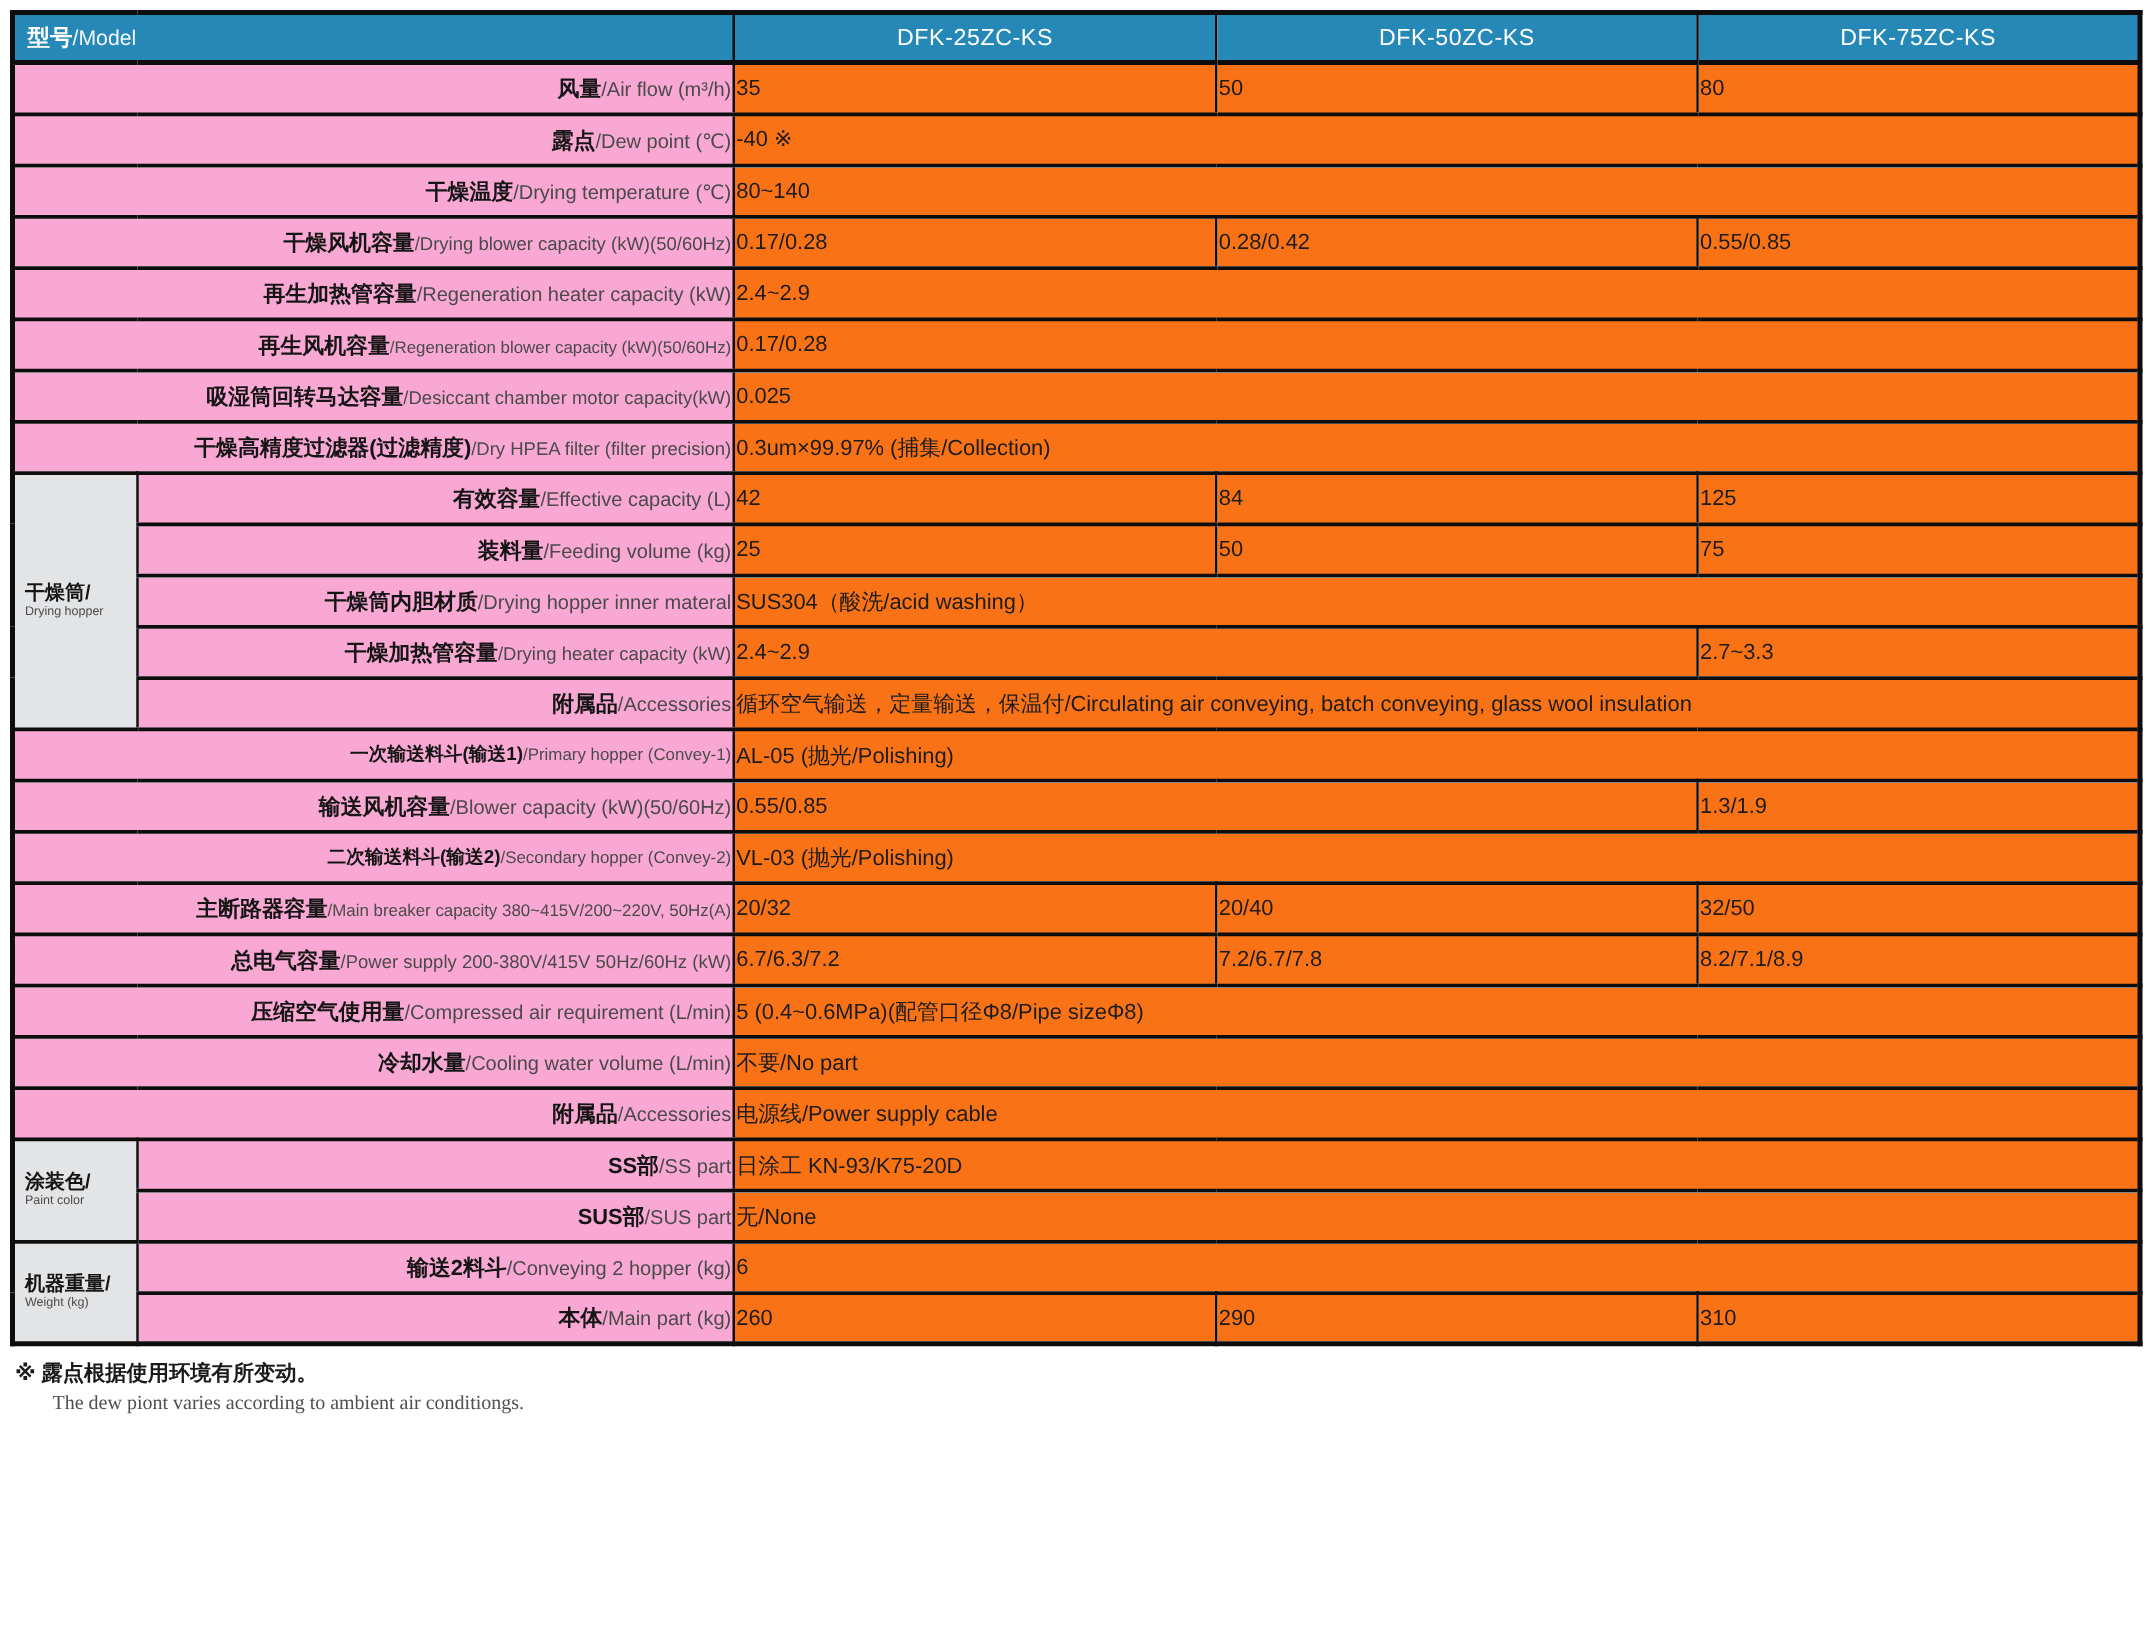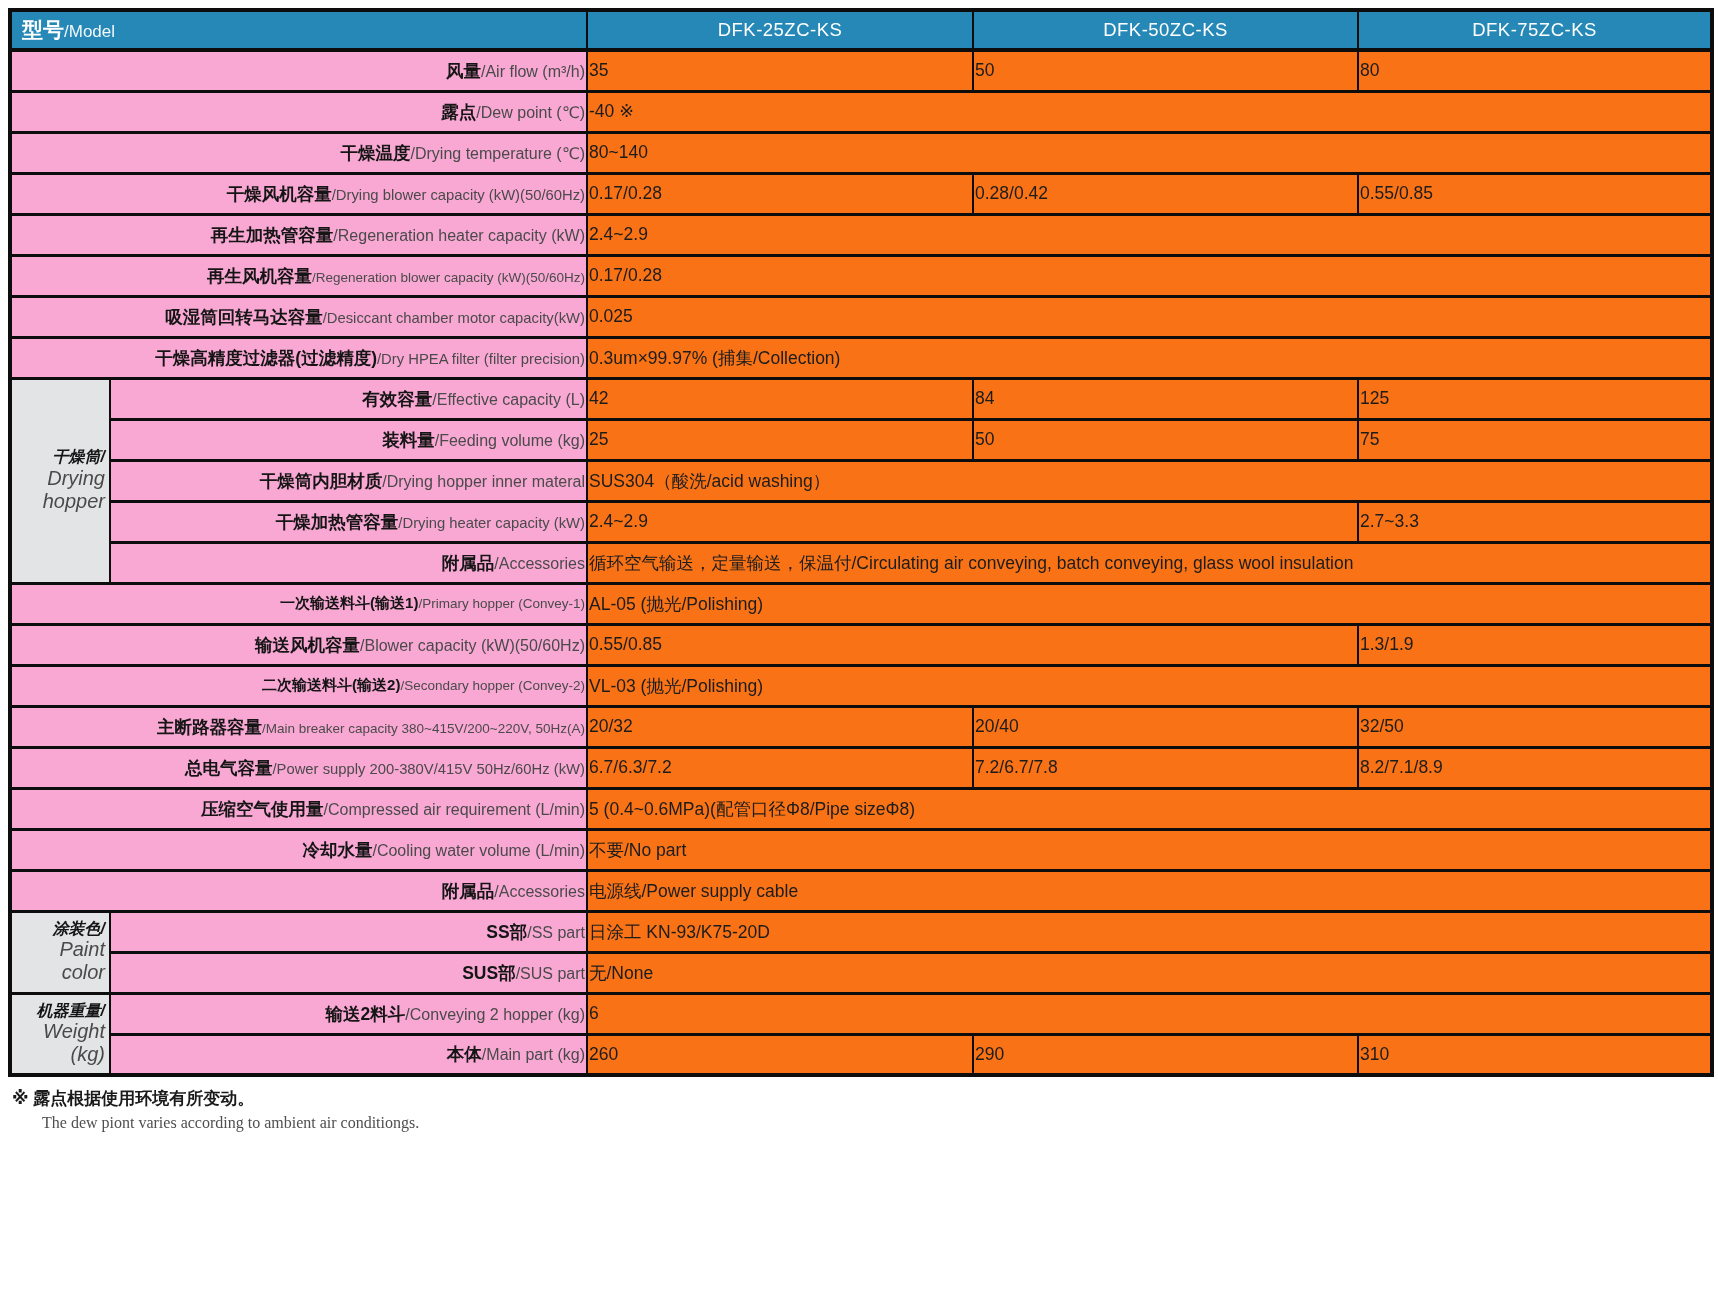--- a/index.html
+++ b/index.html
@@ -4,28 +4,28 @@
 <style>
   html,body{margin:0;padding:0;background:#ffffff;}
   .page{width:1718px;height:1302px;background:#fff;box-sizing:border-box;padding:8px 8px 0 8px;
         font-family:"Liberation Sans","DejaVu Sans",sans-serif;}
   table.spec{border-collapse:collapse;table-layout:fixed;width:1702px;border:4px solid #0d0d0d;}
   col.cg{width:100px;} col.cl{width:477px;} col.c1{width:386px;} col.c2{width:385px;} col.c3{width:354px;}
   th,td{border:2px solid #0d0d0d;border-top-width:3px;border-bottom-width:3px;box-sizing:border-box;
         overflow:hidden;white-space:nowrap;}
   thead th{background:#2688b7;height:40px;border-bottom-width:4px;}
   th.hl{text-align:left;padding-left:10px;}
-  th.hl .zh{color:#fff;font-weight:bold;font-size:21px;}
+  th.hl .zh{color:#fff;font-weight:bold;font-size:18px;}
   th.hl .en{color:#f2f7fa;font-weight:normal;font-size:17px;}
   th.hm{color:#ffffff;font-weight:normal;font-size:18.5px;text-align:center;letter-spacing:.5px;}
   td{height:41px;}
   td.l{background:#f9a8d4;text-align:right;padding-left:10px;}
-  td.g{background:#e3e4e6;text-align:right;padding:2px 4px 2px 8px;white-space:normal;line-height:1.15;font-style:italic;}
+  td.g{background:#e3e4e6;text-align:left;padding:2px 4px 2px 8px;white-space:normal;line-height:1.15;}
   td.g .zh{font-size:16px;font-weight:bold;color:#151515;display:block;}
-  td.g .en{font-size:20px;color:#4a4a4a;display:block;}
+  td.g .en{font-size:10px;color:#4a4a4a;display:block;}
   .zh{font-size:17.5px;font-weight:bold;color:#151515;}
   .en{font-size:16px;color:#4a4a4a;}
   td.l.m .en{font-size:14.8px;}
   td.l.c .en{font-size:13.5px;}
   td.l.czh .zh{font-size:15px;}
   td.v{background:#f97316;text-align:left;font-size:17.5px;color:#1c1c1c;}
   .foot{margin:10px 0 0 4px;}
   .foot .f-zh{font-size:17px;font-weight:bold;color:#1a1a1a;}
   .foot .f-en{font-size:16px;color:#4f4f4f;margin:4px 0 0 30px;font-family:Liberation Serif, serif;}
 </style>

